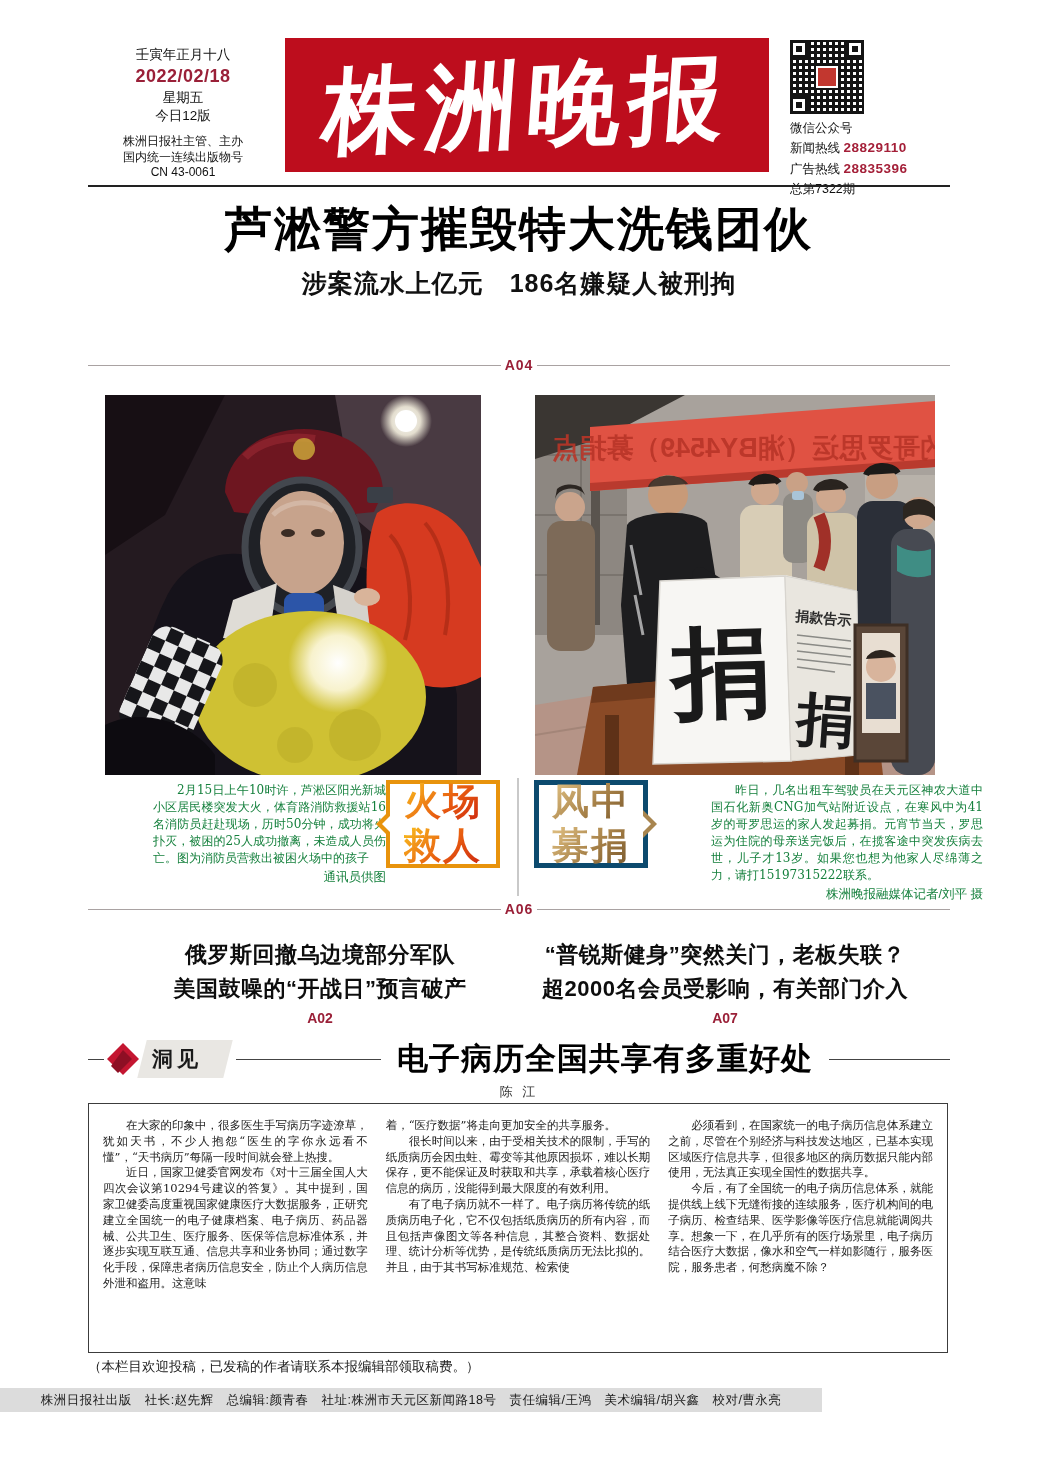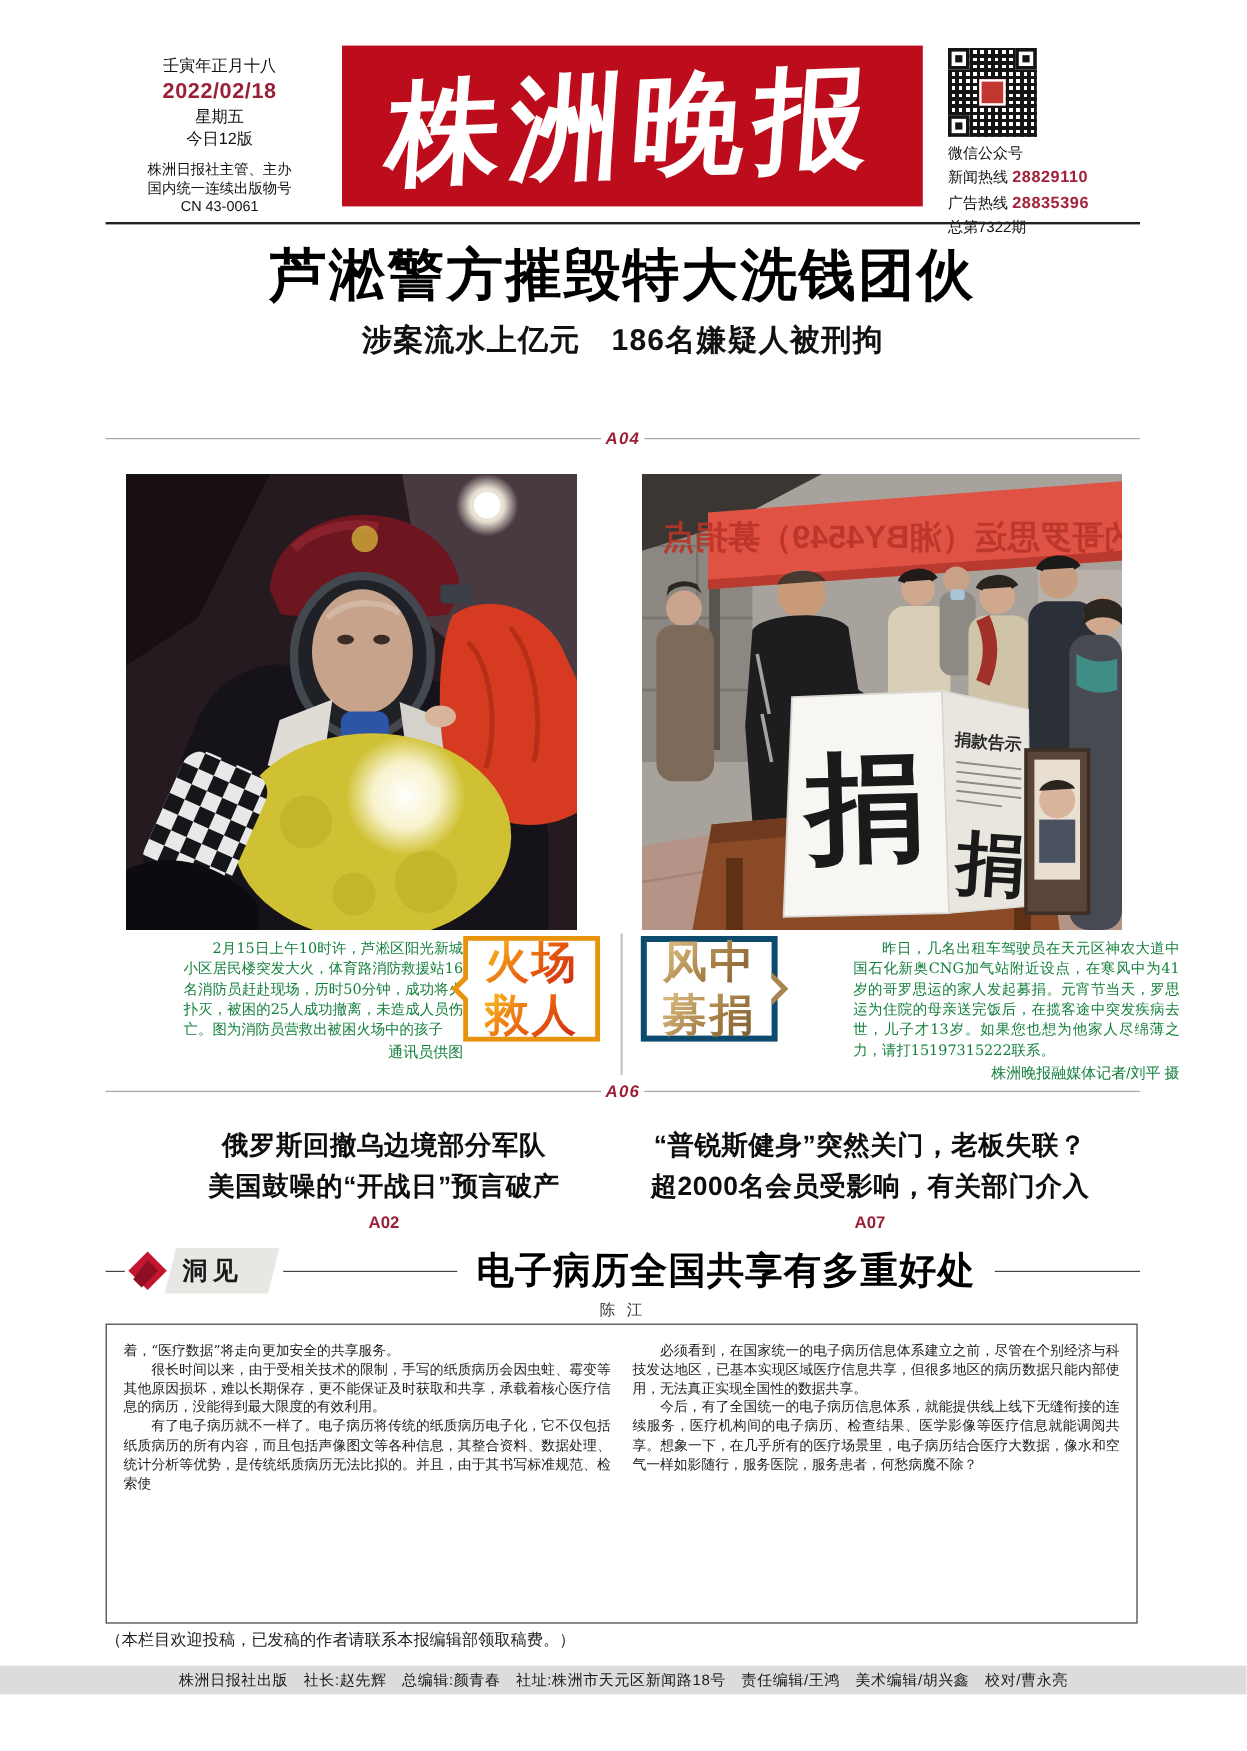--- a/index.html
+++ b/index.html
@@ -27,21 +27,21 @@
   .qr .m::after { content:""; position:absolute; inset:3px; background:#141414; }
   .m1{top:0;left:0} .m2{top:0;right:0} .m3{bottom:0;left:0}
   .qr .seal { position:absolute; inset:0; margin:auto; width:22px; height:22px; background:#c2372f; border:2px solid #fff; }
   .hotline { white-space:nowrap; }
   .hotline b { color:#a41f38; font-size:13.5px; letter-spacing:.5px; }
   .header-rule { position:absolute; left:88px; top:185px; width:862px; height:2px; background:#222; }
   
   .lead { position:absolute; left:88px; top:200px; width:862px; text-align:center; }
   .lead-h1 { font-size:47px; font-weight:900; line-height:57px; letter-spacing:2px; color:#000; }
   .lead-sub { font-size:25px; font-weight:bold; margin-top:10px; letter-spacing:1px; }
-  .ref-divider { position:absolute; left:88px; width:862px; display:flex; align-items:center;font-style:italic; }
+  .ref-divider { position:absolute; left:88px; width:862px; display:flex; align-items:center; }
   .ref-divider .ln { flex:1; height:1px; background:#a9a2a2; }
   .ref-divider .ref { color:#9a2038; font-weight:bold; font-size:14px; padding:0 4px; letter-spacing:1px; }
   .div-a04 { top:357px; }
   .div-a06 { top:901px; }
   
   .photo { position:absolute; top:395px; overflow:hidden; }
   .photo-left { left:105px; width:376px; height:380px; }
   .photo-right { left:535px; width:400px; height:380px; }
   
   .caption { position:absolute; top:782px; font-family:"DejaVu Serif", serif; font-size:12px;
@@ -84,21 +84,21 @@
   .op-title { font-size:31px; font-weight:900; letter-spacing:1px; margin:0 16px; color:#000; white-space:nowrap; }
   .op-author { position:absolute; left:88px; top:1083px; width:862px; text-align:center; font-size:13px; color:#333; letter-spacing:3px; }
   .op-box { position:absolute; left:88px; top:1103px; width:860px; height:250px; border:1px solid #3c3c3c;
     padding:14px 14px; display:flex; gap:18px; }
   .op-col { flex:1; font-family:"DejaVu Serif", serif; font-size:11.5px; line-height:15.8px;
     text-align:justify; color:#1c1c1c; }
   .op-col p.para { text-indent:2em; }
   .op-col p.cont { text-indent:0; }
   .op-note { position:absolute; left:88px; top:1358px; width:860px; text-align:left; font-size:13.5px; color:#222; }
   
-  .footer { position:absolute; left:0; top:1388px; width:1039px; height:24px; background:#dcdcdc;
+  .footer { position:absolute; left:0; top:1388px; width:822px; height:24px; background:#dcdcdc;
     display:flex; align-items:center; justify-content:center; font-size:12.5px; color:#1a1a1a; letter-spacing:.5px; }
 </style>
 </head>
 <body>
 
 <div class="page">
 
   <div class="header-info">
     <div class="hi-lunar">壬寅年正月十八</div>
     <div class="hi-date">2022/02/18</div>
@@ -320,20 +320,24 @@
       <span class="op-label">洞见</span>
     </span>
     <span class="ln ln-b"></span>
     <span class="op-title">电子病历全国共享有多重好处</span>
     <span class="ln ln-c"></span>
   </div>
   <div class="op-author">陈 江</div>
 
   <div class="op-box">
     <div class="op-col">
+      <p class="para">在大家的印象中，很多医生手写病历字迹潦草，犹如天书，不少人抱怨“医生的字你永远看不懂”，“天书病历”每隔一段时间就会登上热搜。</p>
+      <p class="para">近日，国家卫健委官网发布《对十三届全国人大四次会议第10294号建议的答复》。其中提到，国家卫健委高度重视国家健康医疗大数据服务，正研究建立全国统一的电子健康档案、电子病历、药品器械、公共卫生、医疗服务、医保等信息标准体系，并逐步实现互联互通、信息共享和业务协同；通过数字化手段，保障患者病历信息安全，防止个人病历信息外泄和盗用。这意味</p>
+    </div>
+    <div class="op-col">
       <p class="cont">着，“医疗数据”将走向更加安全的共享服务。</p>
       <p class="para">很长时间以来，由于受相关技术的限制，手写的纸质病历会因虫蛀、霉变等其他原因损坏，难以长期保存，更不能保证及时获取和共享，承载着核心医疗信息的病历，没能得到最大限度的有效利用。</p>
       <p class="para">有了电子病历就不一样了。电子病历将传统的纸质病历电子化，它不仅包括纸质病历的所有内容，而且包括声像图文等各种信息，其整合资料、数据处理、统计分析等优势，是传统纸质病历无法比拟的。并且，由于其书写标准规范、检索使</p>
     </div>
     <div class="op-col">
       <p class="para">必须看到，在国家统一的电子病历信息体系建立之前，尽管在个别经济与科技发达地区，已基本实现区域医疗信息共享，但很多地区的病历数据只能内部使用，无法真正实现全国性的数据共享。</p>
       <p class="para">今后，有了全国统一的电子病历信息体系，就能提供线上线下无缝衔接的连续服务，医疗机构间的电子病历、检查结果、医学影像等医疗信息就能调阅共享。想象一下，在几乎所有的医疗场景里，电子病历结合医疗大数据，像水和空气一样如影随行，服务医院，服务患者，何愁病魔不除？</p>
     </div>
   </div>
 

